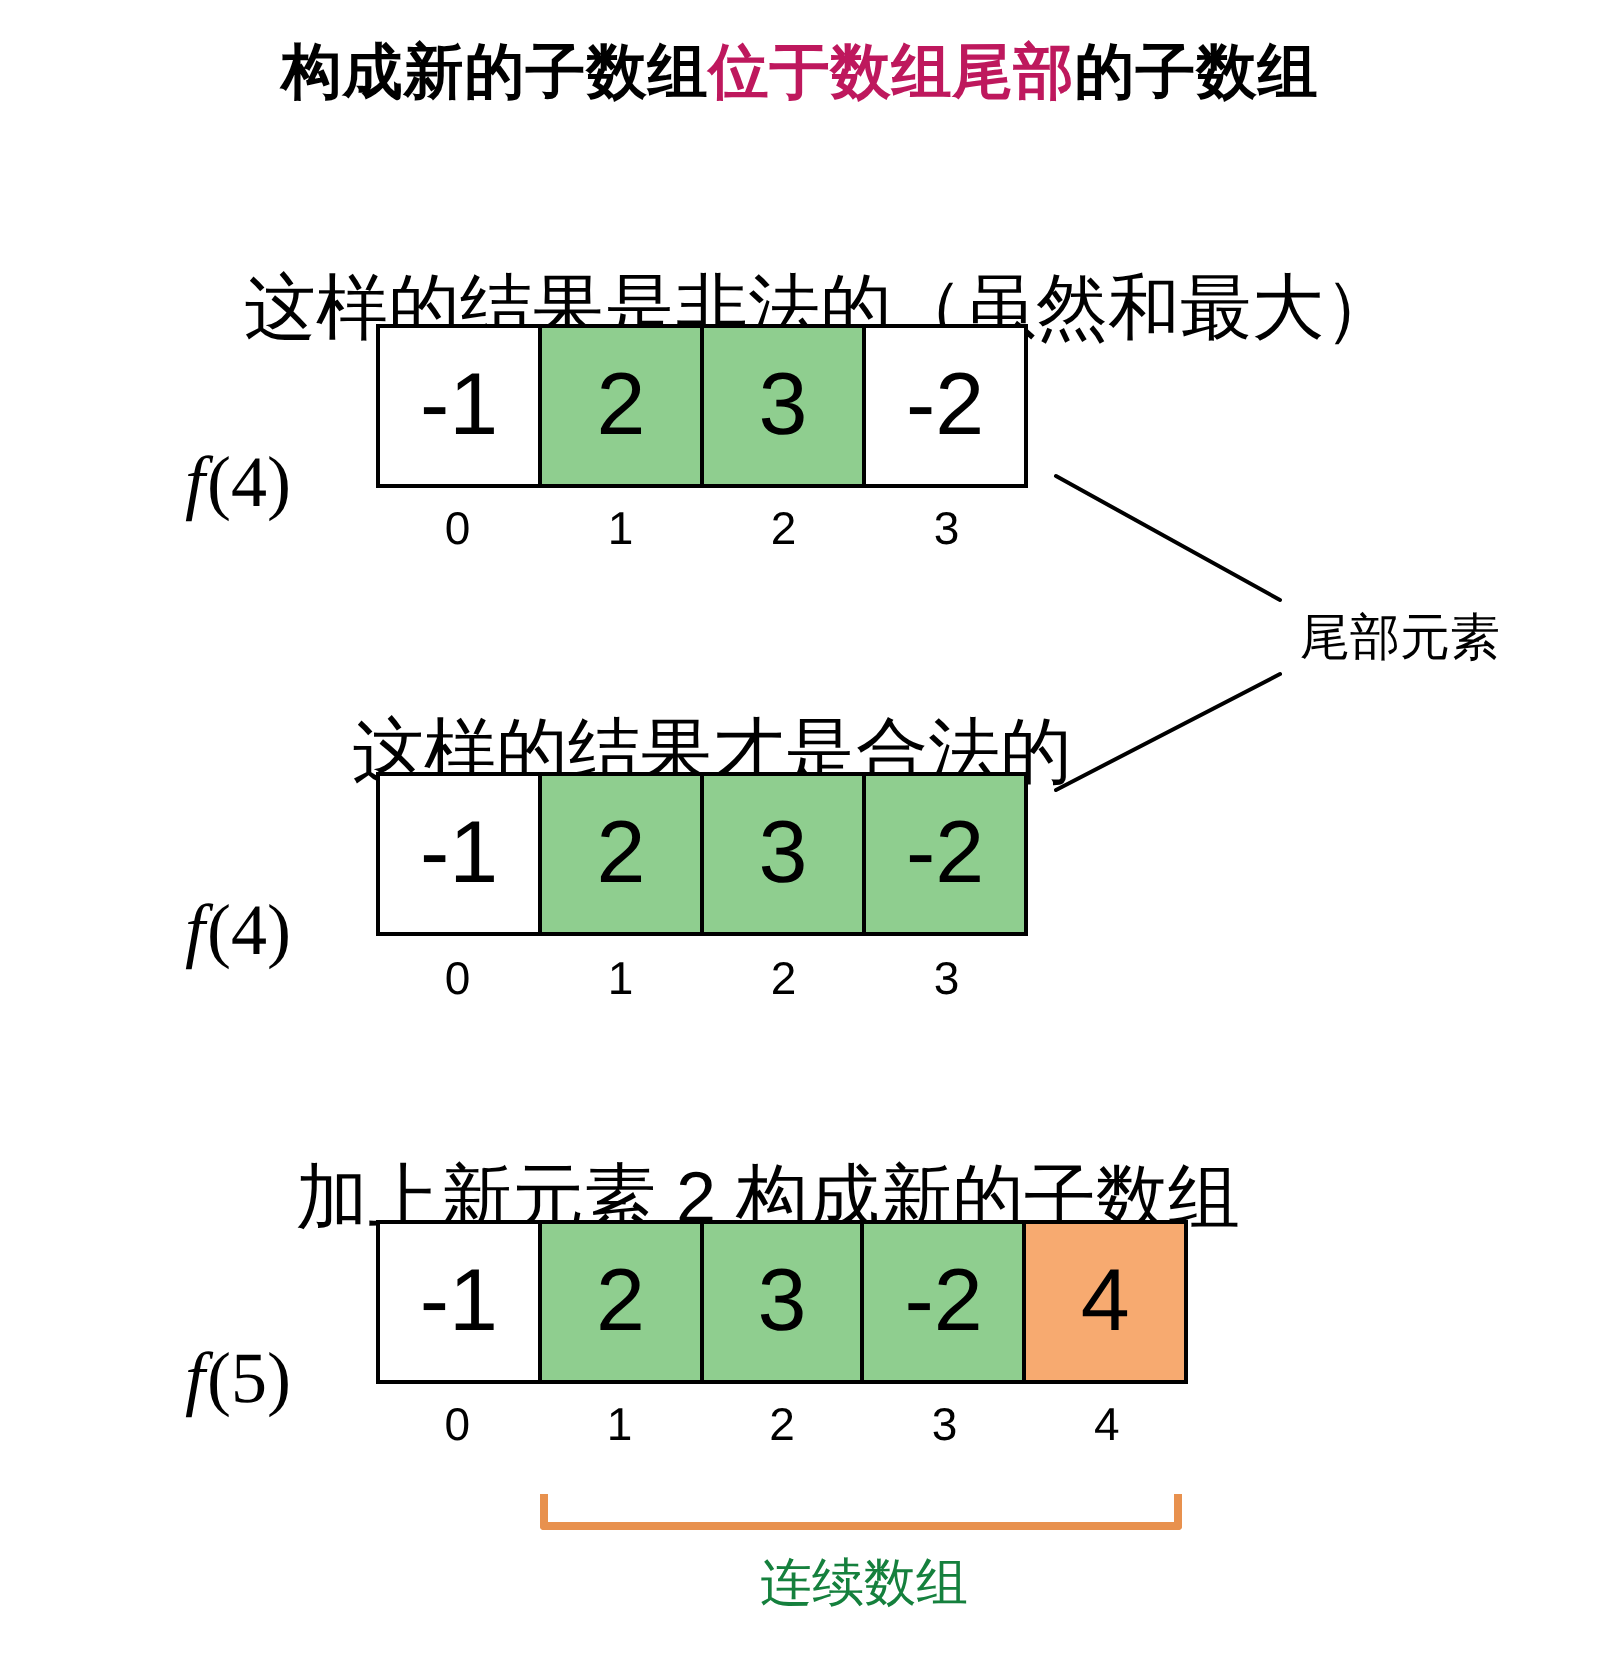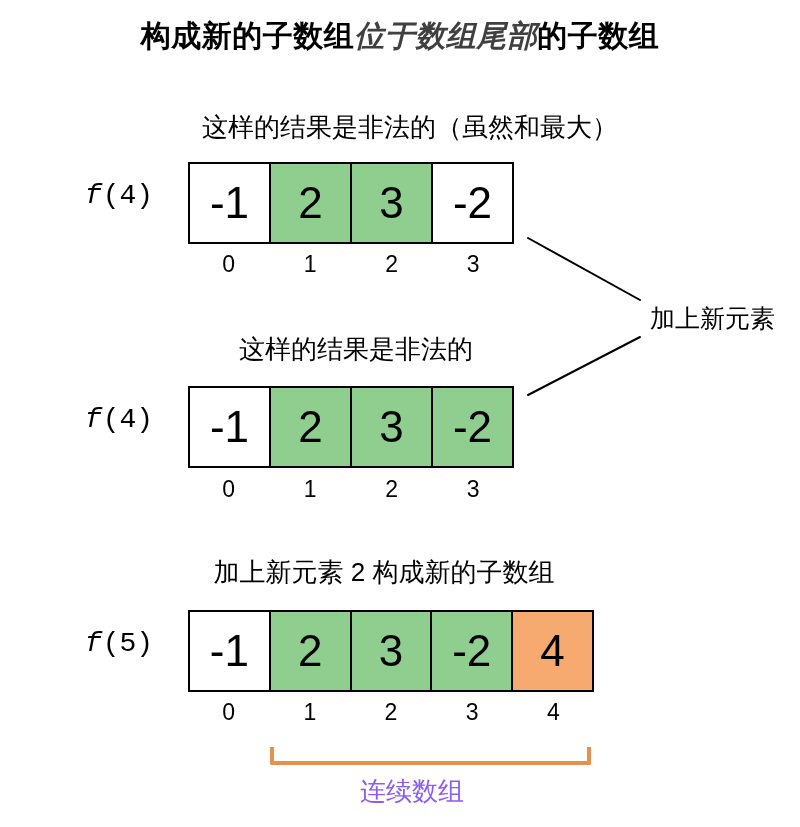--- a/index.html
+++ b/index.html
@@ -4,28 +4,28 @@
 <style>
   html,body{margin:0;padding:0;background:#fff;}
   .canvas{
     position:relative;width:800px;height:827px;background:#ffffff;
     font-family:"Liberation Sans",sans-serif;color:#000;overflow:hidden;
   }
   .title{
     position:absolute;top:16px;left:0;width:800px;text-align:center;
     font-size:30px;font-weight:700;letter-spacing:0.5px;white-space:nowrap;
   }
-  .title .hl{color:#404040;font-style:italic;}
+  .title .hl{color:#be185d;}
   .caption{
     position:absolute;transform:translateX(-50%);white-space:nowrap;
-    font-size:26px;font-weight:400;
+    font-size:36px;font-weight:400;margin-top:20px;
   }
   .fn{
     position:absolute;transform:translateX(-50%);white-space:nowrap;
-    font-family:Liberation Mono, monospace;font-size:28px;
+    font-family:Liberation Serif, serif;font-size:36px;margin-top:40px;
   }
   .fn i{font-style:italic;padding-right:1px;}
   .arr{
     position:absolute;display:flex;box-sizing:border-box;
     border:2px solid #000;height:82px;background:#fff;
   }
   .cell{
     flex:1;display:flex;align-items:center;justify-content:center;
     font-size:44px;background:#fff;border-right:2px solid #000;
   }
@@ -43,22 +43,22 @@
   .tail-label{
     position:absolute;left:650px;top:302px;font-size:25px;white-space:nowrap;
   }
   .bracket{
     position:absolute;left:270px;top:747px;width:321px;height:18px;
     box-sizing:border-box;
     border-left:4px solid #e8914e;border-right:4px solid #e8914e;
     border-bottom:4px solid #e8914e;border-radius:0 0 2px 2px;
   }
   .bracket-label{
-    position:absolute;left:412px;top:774px;transform:translateX(-50%);
-    font-size:26px;color:#8b5cf6;white-space:nowrap;font-weight:500;
+    position:absolute;left:432px;top:774px;transform:translateX(-50%);
+    font-size:26px;color:#15803d;white-space:nowrap;font-weight:500;
   }
 </style>
 </head>
 <body>
 
 <div class="canvas">
 
   <div class="title">
     <span>构成新的子数组</span><span class="hl">位于数组尾部</span><span>的子数组</span>
   </div>
@@ -81,23 +81,23 @@
     <div class="idx">1</div>
     <div class="idx">2</div>
     <div class="idx">3</div>
   </div>
 
   <svg class="pointer-lines" width="800" height="827" viewBox="0 0 800 827">
     <line x1="528" y1="238" x2="640" y2="300" stroke="#000" stroke-width="2" stroke-linecap="round"></line>
     <line x1="528" y1="395" x2="640" y2="337" stroke="#000" stroke-width="2" stroke-linecap="round"></line>
   </svg>
 
-  <div class="tail-label">加上新元素</div>
+  <div class="tail-label">尾部元素</div>
 
-  <div class="caption" style="left:356px;top:332px;">这样的结果是非法的</div>
+  <div class="caption" style="left:356px;top:332px;">这样的结果才是合法的</div>
 
   <div class="fn" style="left:119px;top:404px;">
     <i>f</i><span>(4)</span>
   </div>
 
   <div class="arr" style="left:188px;top:386px;width:326px;">
     <div class="cell" data-fill="white">-1</div>
     <div class="cell" data-fill="green">2</div>
     <div class="cell" data-fill="green">3</div>
     <div class="cell" data-fill="green">-2</div>

